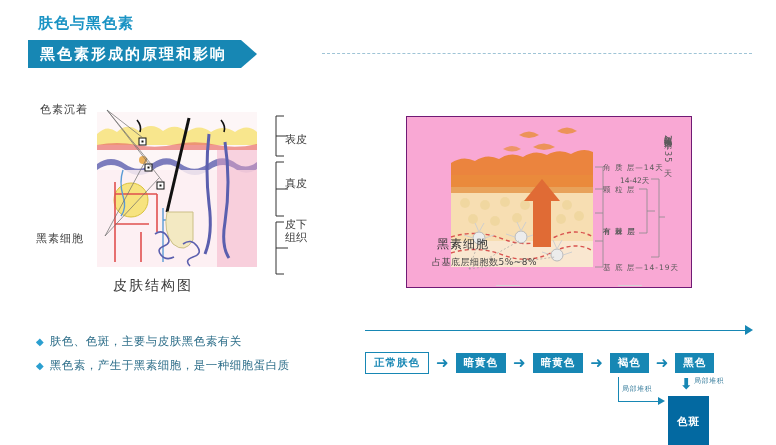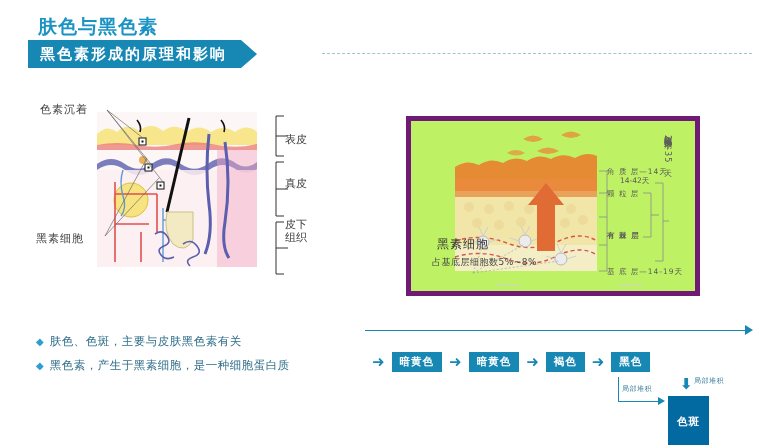--- a/index.html
+++ b/index.html
@@ -7,21 +7,21 @@
     width:776px;height:445px;
     background:#ffffff;
     font-family:"DejaVu Sans","Liberation Sans",sans-serif;
     position:relative;overflow:hidden;
   }
   .root{position:absolute;left:0;top:0;width:776px;height:445px;}
 
   
   .main-title{
     position:absolute;left:38px;top:14px;
-    font-size:19px;font-weight:bold;color:#1a93c4;
+    font-size:15px;font-weight:bold;color:#1a93c4;
     letter-spacing:1px;
   }
   .banner{
     position:absolute;left:28px;top:40px;
     height:28px;display:flex;align-items:center;
   }
   .banner-body{
     background:#1787b4;height:28px;display:flex;align-items:center;
     padding:0 14px 0 12px;
   }
@@ -58,21 +58,21 @@
     letter-spacing:1px;
   }
   .layer-lbl{position:absolute;font-size:11px;color:#3c3c3c;line-height:13px;}
   .layer-epi{left:285px;top:133px;}
   .layer-derm{left:285px;top:177px;}
   .layer-sub{left:285px;top:218px;}
 
   
   .epi-box{
     position:absolute;left:406px;top:116px;width:284px;height:170px;
-    border:5px solid #701a75;background:#bef264;
+    border:1px solid #701a75;background:#f9a8d4;
   }
   .epi-caption{
     position:absolute;left:519px;top:277px;width:100px;height:17px;
     background:#e2e2e2;color:#555;font-size:10px;
     display:flex;align-items:center;justify-content:center;letter-spacing:1px;
   }
   .epi-caption-rule-l{position:absolute;left:496px;top:285px;width:24px;border-top:1px solid #d3d3d3;}
   .epi-caption-rule-r{position:absolute;left:618px;top:285px;width:24px;border-top:1px solid #d3d3d3;}
   .epi-melano{
     position:absolute;left:437px;top:236px;font-size:12px;color:#333;letter-spacing:1px;
@@ -218,20 +218,21 @@
     </svg>
   </div>
 
   <div class="lbl-pigment">色素沉着</div>
   <div class="lbl-melanocyte">黑素细胞</div>
 
   <div class="layer-lbl layer-epi">表皮</div>
   <div class="layer-lbl layer-derm">真皮</div>
   <div class="layer-lbl layer-sub">皮下<br>组织</div>
 
+  <div class="skin-caption">皮肤结构图</div>
 
   <div class="epi-box">
     <svg viewBox="0 0 284 170" style="position:absolute;left:0;top:0;width:284px;height:170px;">
 
       <path d="M112,18 q10,-7 20,0 q-10,6 -20,0" fill="#e98d3a" opacity=".8"></path>
       <path d="M150,14 q10,-7 20,0 q-10,6 -20,0" fill="#e98d3a" opacity=".8"></path>
       <path d="M126,30 q11,-7 22,0 q-11,6 -22,0" fill="#e98d3a" opacity=".8"></path>
       <path d="M96,32 q9,-6 18,0 q-9,5 -18,0" fill="#e98d3a" opacity=".7"></path>
 
       <path d="M44,46 q12,-8 24,-2 q12,-8 24,-2 q12,-8 24,-2 q12,-8 24,-2 q12,-7 24,-1 q12,-7 22,-2 L186,64 L44,64 Z" fill="#e97f2e" opacity=".9"></path>
@@ -310,20 +311,21 @@
     <div class="bullet-row">
       <span class="bullet-dot">◆</span>
       <span class="bullet-text">黑色素，产生于黑素细胞，是一种细胞蛋白质</span>
     </div>
   </div>
 
   <div class="flow-rule"></div>
   <div class="flow-arrowhead"></div>
 
   <div class="flow-row">
+    <div class="chip outline">正常肤色</div>
     <span class="flow-arrow">➜</span>
     <div class="chip filled">暗黄色</div>
     <span class="flow-arrow">➜</span>
     <div class="chip filled">暗黄色</div>
     <span class="flow-arrow">➜</span>
     <div class="chip filled">褐色</div>
     <span class="flow-arrow">➜</span>
     <div class="chip filled">黑色</div>
   </div>
 

